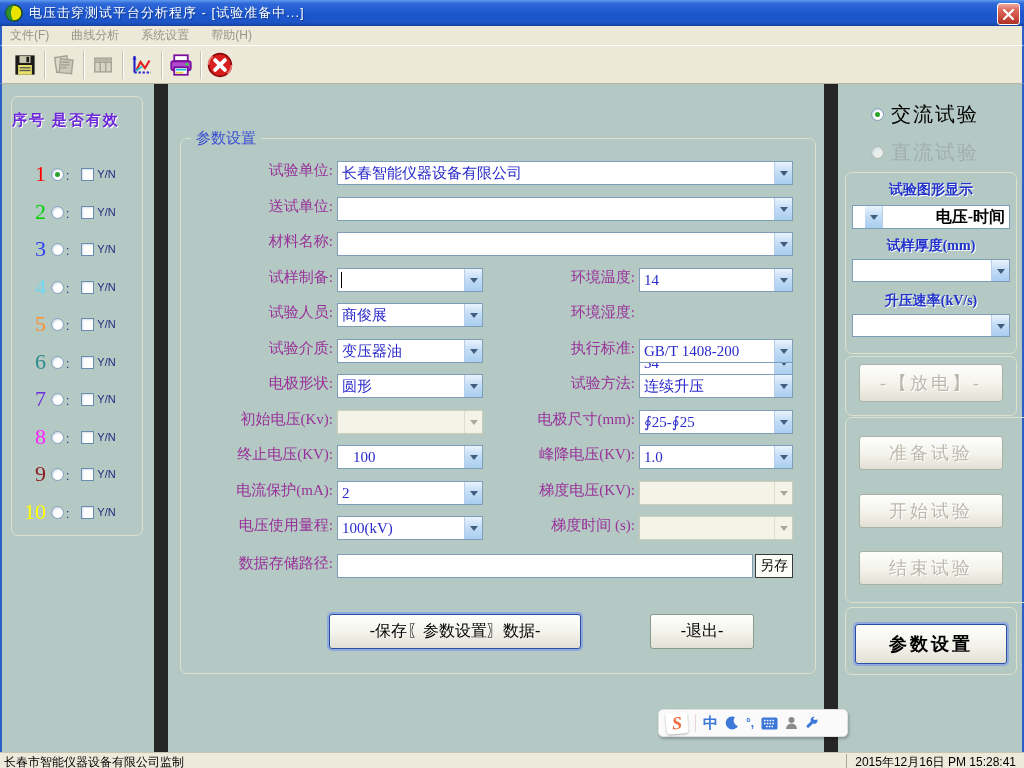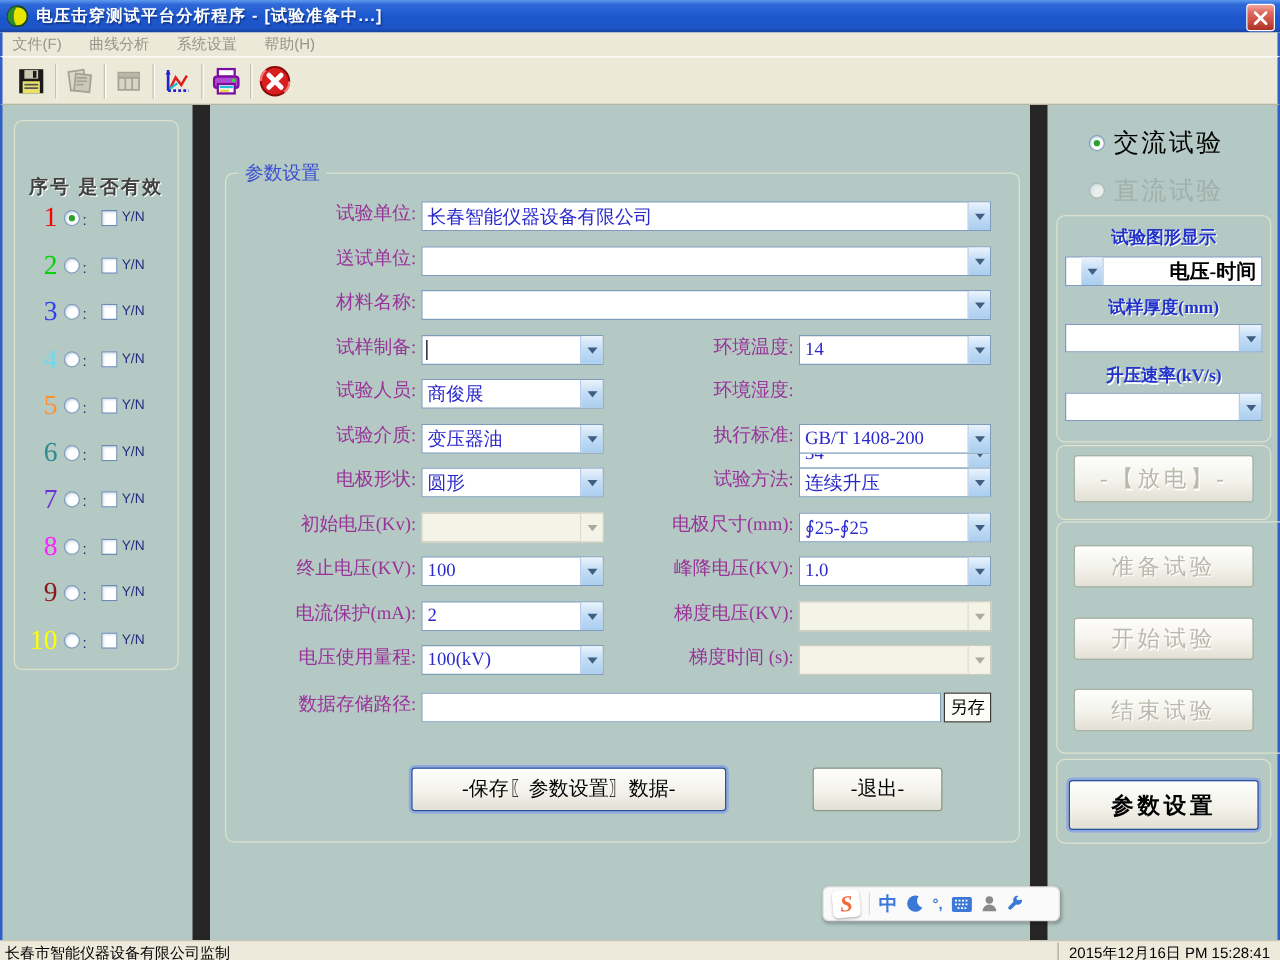--- a/index.html
+++ b/index.html
@@ -4,21 +4,21 @@
 <style>
   html,body{margin:0;padding:0;background:#555;}
   #app{position:relative;width:1024px;height:768px;overflow:hidden;
        font-family:"Liberation Sans",sans-serif;background:#ECE9D8;}
 
   
   .titlebar{position:absolute;left:0;top:0;width:1024px;height:26px;
     background:linear-gradient(180deg,#5E9AEE 0%,#2E68D8 14%,#1C56CE 55%,#1E55C8 85%,#16429E 100%);
     display:flex;align-items:center;}
   .app-icon{width:18px;height:18px;margin:0 6px 0 5px;}
-  .title-text{color:#fff;font-size:13px;font-weight:bold;letter-spacing:1px;
+  .title-text{color:#fff;font-size:13px;font-weight:normal;letter-spacing:1px;
     text-shadow:1px 1px 1px #123A8A;white-space:nowrap;}
   .close-btn{position:absolute;right:4px;top:3px;width:21px;height:20px;border-radius:3px;
     border:1px solid #fff;
     background:linear-gradient(180deg,#F2A79E 0%,#DC6A5E 30%,#C84A3C 70%,#A83226 100%);
     display:flex;align-items:center;justify-content:center;}
   .menubar{position:absolute;left:0;top:26px;width:1024px;height:19px;background:#ECE9D8;
     display:flex;align-items:center;gap:22px;padding-left:8px;box-sizing:border-box;
     border-left:2px solid #2E5FC8;border-right:2px solid #2E5FC8;}
   .menu-item{font-size:12px;color:#97948A;white-space:nowrap;}
   .toolbar{position:absolute;left:0;top:45px;width:1024px;height:39px;background:#ECE9D8;
@@ -30,22 +30,22 @@
 
   
   .client{position:absolute;left:0;top:84px;width:1024px;height:668px;background:#B4C8C4;
     border-left:2px solid #2E5FC8;border-right:2px solid #2E5FC8;box-sizing:border-box;}
   .splitter{position:absolute;top:0;width:14px;height:668px;background:#262626;}
   .groupbox{position:absolute;border:1px solid #DCE2CC;border-radius:7px;}
   .gtitle{position:absolute;top:-10px;left:10px;background:#B4C8C4;padding:0 5px;
     color:#3A4FD0;font:15px "Liberation Serif",serif;white-space:nowrap;}
 
   
-  .seq-header{position:absolute;left:0;top:43px;width:100%;text-align:center;
-    color:#404040;font:bold 15px "Liberation Serif",serif;letter-spacing:2px;
+  .seq-header{position:absolute;left:0;top:14px;width:100%;
+    color:#6d28d9;font:bold 15px "Liberation Serif",serif;letter-spacing:2px;
     text-shadow:1px 1px 0 #FFFFFF;white-space:nowrap;}
   .seq-row{position:absolute;left:8px;width:118px;height:30px;display:flex;align-items:center;}
   .seq-num{width:26px;text-align:right;font:22px "Liberation Serif",serif;line-height:26px;}
   .radio{width:13px;height:13px;border-radius:50%;background:#FFFFFF;border:1px solid #7F9DB9;
     box-shadow:inset 1px 1px 2px #C8D6E4;box-sizing:border-box;margin-left:5px;flex:none;}
   .radio.on::after{content:'';display:block;width:5px;height:5px;border-radius:50%;
     background:#2BA12B;margin:3px 0 0 3px;}
   .radio.off-d{border-color:#AEB8B2;background:#E8EEEA;}
   .seq-colon{color:#1A2A7A;font:12px "Liberation Sans",sans-serif;margin:4px 0 0 2px;}
   .cb{width:13px;height:13px;background:#FFFFFF;border:1px solid #6A8CB0;
@@ -342,21 +342,21 @@
         <span class="txt"></span>
         <span class="arrow"></span>
       </div>
       <div class="flabel" style="left:300px;top:271px;width:154px;">电极尺寸(mm):</div>
       <div class="combo" style="left:458px;top:271px;width:154px;">
         <span class="txt">∮25-∮25</span>
         <span class="arrow"></span>
       </div>
 
       <div class="flabel" style="left:2px;top:306px;width:150px;">终止电压(KV):</div>
-      <div class="combo" style="left:156px;top:306px;width:146px;">
+      <div class="combo" style="left:156px;top:306px;width:146px;padding-left:11px;">
         <span class="txt">100</span>
         <span class="arrow"></span>
       </div>
       <div class="flabel" style="left:300px;top:306px;width:154px;">峰降电压(KV):</div>
       <div class="combo" style="left:458px;top:306px;width:154px;">
         <span class="txt">1.0</span>
         <span class="arrow"></span>
       </div>
 
       <div class="flabel" style="left:2px;top:342px;width:150px;">电流保护(mA):</div>

